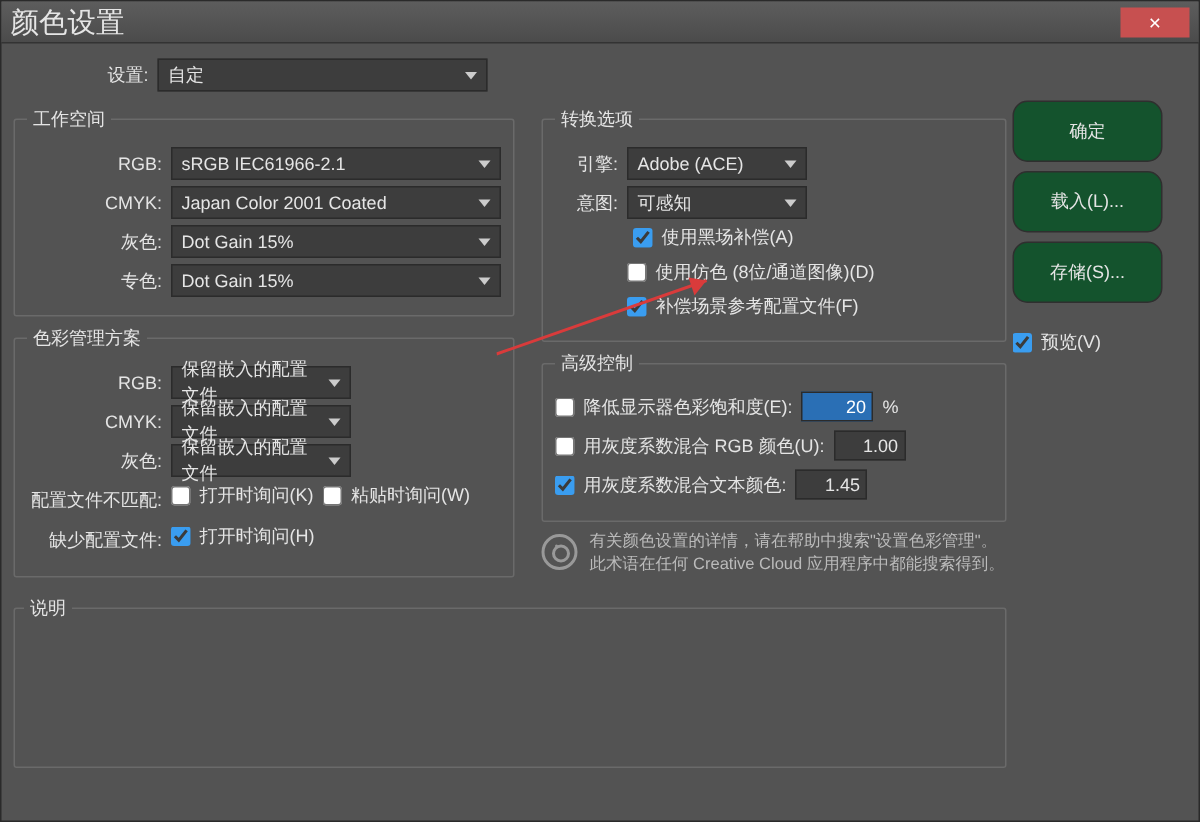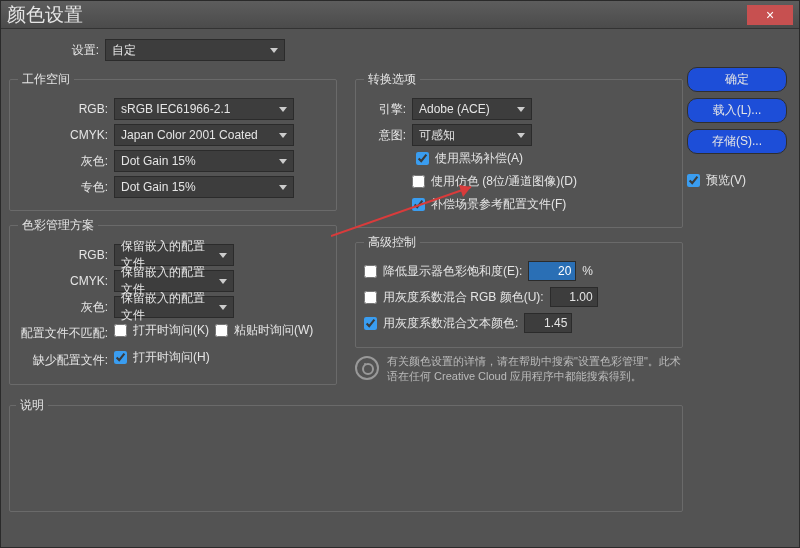--- a/index.html
+++ b/index.html
@@ -2,38 +2,38 @@
 <html><head>
 <meta charset="utf-8">
 <style>
 *{box-sizing:border-box;margin:0;padding:0;font-family:"Microsoft YaHei","SimSun",sans-serif;font-size:12px;color:#e5e5e5}
 body{background:#7a7f86;width:800px;height:548px;overflow:hidden}
 .win{position:absolute;left:0;top:0;width:800px;height:548px;background:#535353;border:1px solid #2a2a2a;display:flex;flex-direction:column}
 .titlebar{height:28px;background:linear-gradient(#5d5d5d,#4b4b4b);display:flex;align-items:center;padding:0 6px;border-bottom:1px solid #333}
 .titlebar .title{flex:1;font-size:19px}
 .close-btn{width:46px;height:20px;background:#c75050;display:flex;align-items:center;justify-content:center;cursor:pointer}
 .close-btn span{color:#fff;font-size:14px;line-height:14px}
-.body{flex:1;display:flex;padding:10px 12px 8px 8px;gap:4px}
+.body{flex:1;display:flex;padding:10px 24px 8px 8px;gap:4px}
 .left{flex:1;display:flex;flex-direction:column;gap:6px}
 .right{width:100px;display:flex;flex-direction:column;gap:6px;padding-top:28px}
 .row{display:flex;align-items:center;gap:6px;margin-bottom:4px}
 .lbl{width:90px;text-align:right}
 .lbl-sm{width:42px;text-align:right}
 .select{background:#3d3d3d;border:1px solid #2b2b2b;height:22px;padding:0 20px 0 6px;display:flex;align-items:center;position:relative;min-width:120px}
 .select::after{content:"";position:absolute;right:6px;top:8px;border-left:4px solid transparent;border-right:4px solid transparent;border-top:5px solid #ccc}
-.select.wide{width:180px}
+.select.wide{width:220px}
 .select.med{width:120px}
 .select.sm{width:88px}
 fieldset{border:1px solid #6a6a6a;border-radius:2px;padding:10px 8px 8px 8px;margin-bottom:6px}
 legend{padding:0 4px;font-size:12px}
 .cols{display:flex;gap:18px}
 .col{flex:1}
 .chk{display:flex;align-items:center;gap:6px;margin-bottom:6px}
 .chk input{width:13px;height:13px;accent-color:#3a9df0}
-.btn{background:#1d4ed8;border:1px solid #2f2f2f;border-radius:10px;height:25px;display:flex;align-items:center;justify-content:center;cursor:pointer}
+.btn{background:#14532d;border:1px solid #2f2f2f;border-radius:10px;height:41px;display:flex;align-items:center;justify-content:center;cursor:pointer}
 .num{width:48px;height:20px;background:#3d3d3d;border:1px solid #2b2b2b;text-align:left;padding:0 4px;display:inline-flex;align-items:center;justify-content:flex-end}
 .num.hl{background:#2a6fb5;color:#fff}
 .info{display:flex;gap:8px;align-items:flex-start;margin-top:6px;color:#bbb}
 .info-icon{width:24px;height:24px;border:2px solid #999;border-radius:50%;position:relative;flex-shrink:0;margin-top:2px}
 .info-icon::before{content:"";position:absolute;width:2px;height:2px;background:#999;left:7px;top:5px;border-radius:50%}
 .info-icon::after{content:"";position:absolute;width:8px;height:8px;border:2px solid #999;border-radius:50%;right:3px;bottom:3px}
 .info-text{font-size:11px;line-height:1.4;color:#bbb}
 .arrow{position:absolute;left:330px;top:180px;pointer-events:none}
 .arrow svg line{stroke:#d93b3b;stroke-width:2}
 .arrow svg polygon{fill:#d93b3b}

